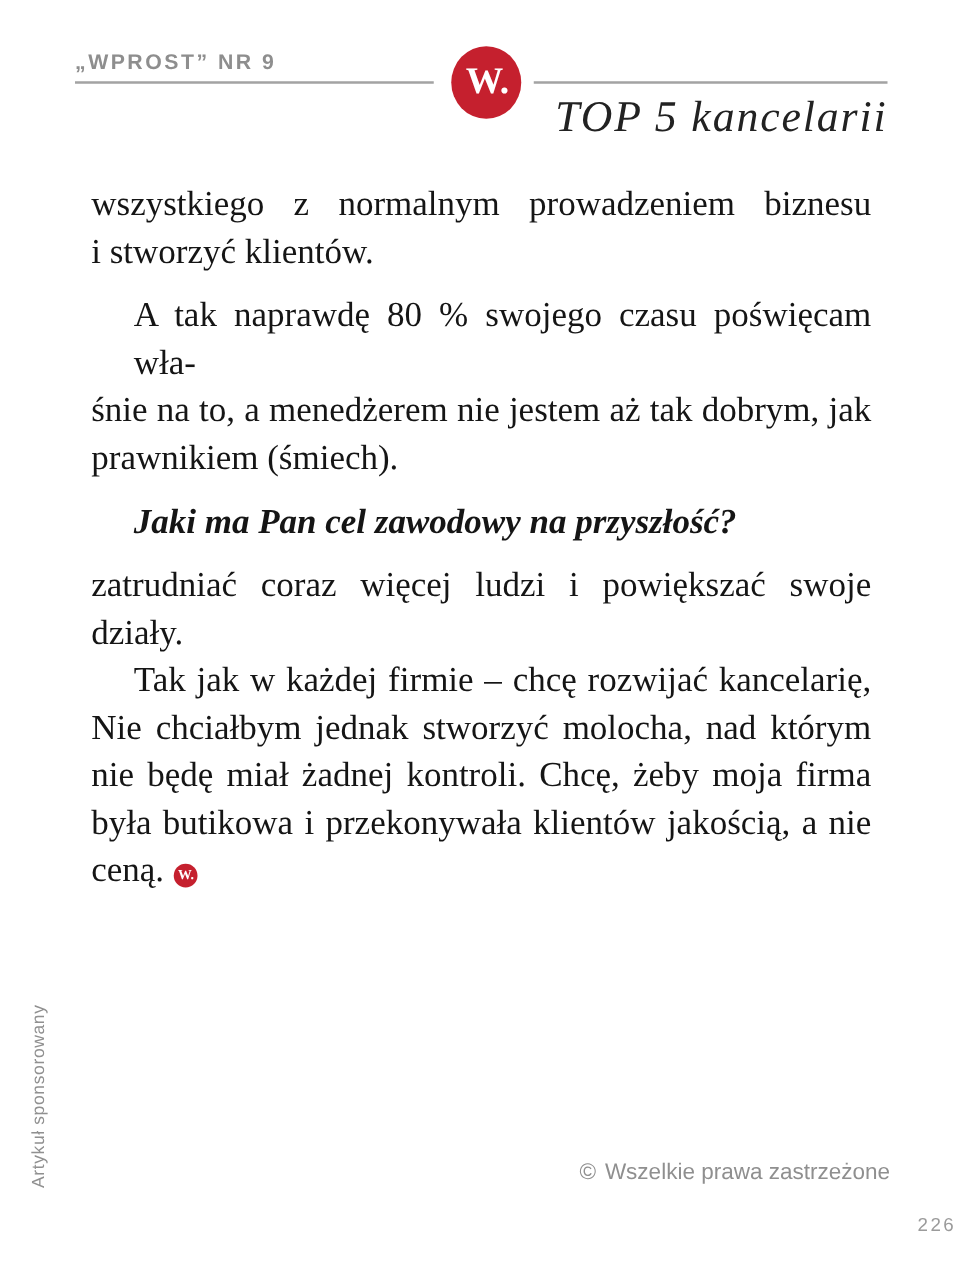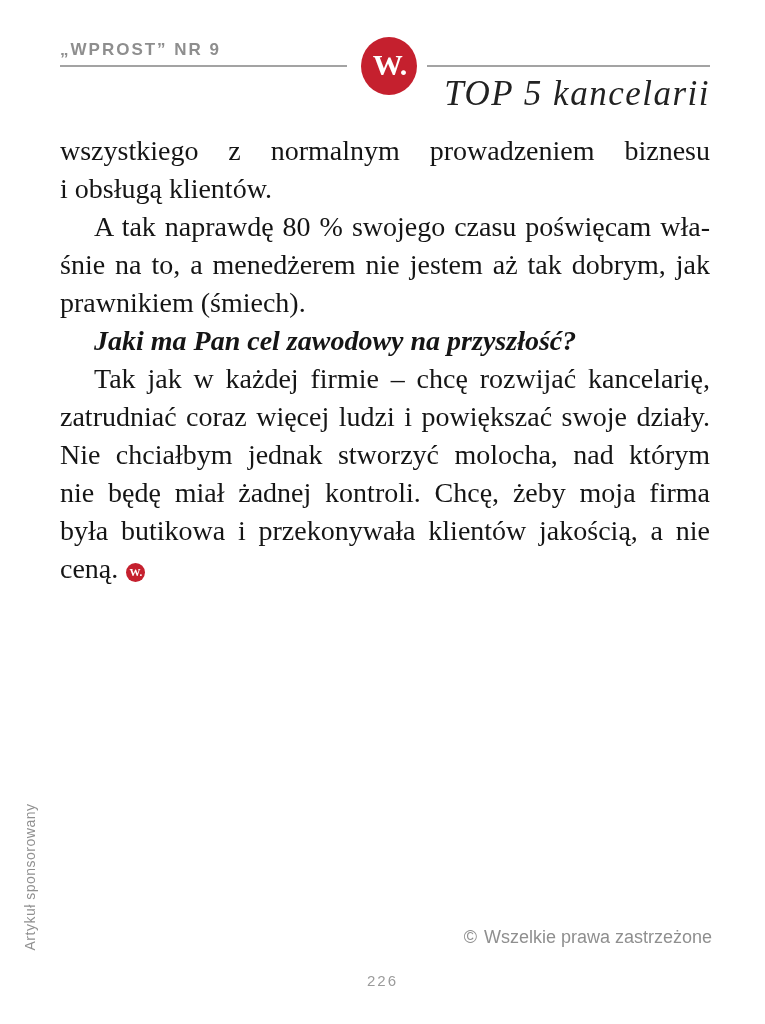--- a/index.html
+++ b/index.html
@@ -55,21 +55,21 @@
     font-style:italic;font-size:35px;line-height:40px;
     letter-spacing:1.5px;color:#222;
     white-space:nowrap;
   }
   
   .article{
     position:absolute;left:60px;top:132px;width:650px;
     font-size:28px;line-height:38px;
     color:var(--body_text,#151515);
   }
-  .para{margin:0;}
+  .para{margin:13px;}
   .line{
     text-align:justify;
     text-align-last:justify;
   }
   .line.para-end{text-align-last:left;}
   .line.indent{padding-left:34px;}
   .line.bold{font-weight:700;font-style:italic;}
   .endmark{
     display:inline-block;
     width:19px;height:19px;border-radius:50%;
@@ -93,21 +93,21 @@
   
   .copyright{
     position:absolute;right:53px;top:927px;
     font-family:"Liberation Sans", sans-serif;
     font-size:18px;color:#8f8f8f;
     white-space:nowrap;
   }
   .copyright .sym{margin-right:7px;}
   .page-number{
     position:absolute;left:0;top:972px;width:765px;
-    text-align:center;
+    text-align:right;
     font-family:"Liberation Sans", sans-serif;
     font-size:15px;letter-spacing:2px;
     color:#9b9b9b;
   }
 </style>
 </head>
 <body>
 
 <div class="page">
 
@@ -115,33 +115,33 @@
   <div class="rule rule-left"></div>
   <div class="rule rule-right"></div>
   <div class="logo">
     <span>W.</span>
   </div>
   <div class="section-title">TOP 5 kancelarii</div>
 
   <div class="article">
       <div class="para">
         <div class="line">wszystkiego z normalnym prowadzeniem biznesu</div>
-        <div class="line para-end">i obsługą klientów.</div>
+        <div class="line para-end">i stworzyć klientów.</div>
       </div>
       <div class="para">
         <div class="line indent">A tak naprawdę 80 % swojego czasu poświęcam wła-</div>
         <div class="line">śnie na to, a menedżerem nie jestem aż tak dobrym, jak</div>
         <div class="line para-end">prawnikiem (śmiech).</div>
       </div>
       <div class="para">
         <div class="line para-end indent bold">Jaki ma Pan cel zawodowy na przyszłość?</div>
       </div>
       <div class="para">
+        <div class="line">zatrudniać coraz więcej ludzi i powiększać swoje działy.</div>
         <div class="line indent">Tak jak w każdej firmie – chcę rozwijać kancelarię,</div>
-        <div class="line">zatrudniać coraz więcej ludzi i powiększać swoje działy.</div>
         <div class="line">Nie chciałbym jednak stworzyć molocha, nad którym</div>
         <div class="line">nie będę miał żadnej kontroli. Chcę, żeby moja firma</div>
         <div class="line">była butikowa i przekonywała klientów jakością, a nie</div>
         <div class="line para-end">ceną.<span class="endmark">W.</span></div>
       </div>
     </div>
 
   <div class="sponsor-label">Artykuł sponsorowany</div>
 
   <div class="copyright">

